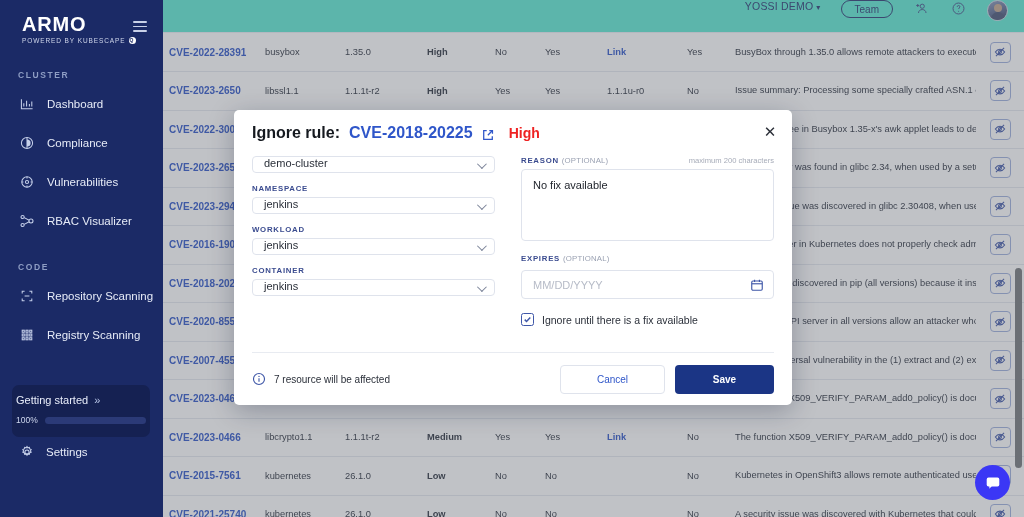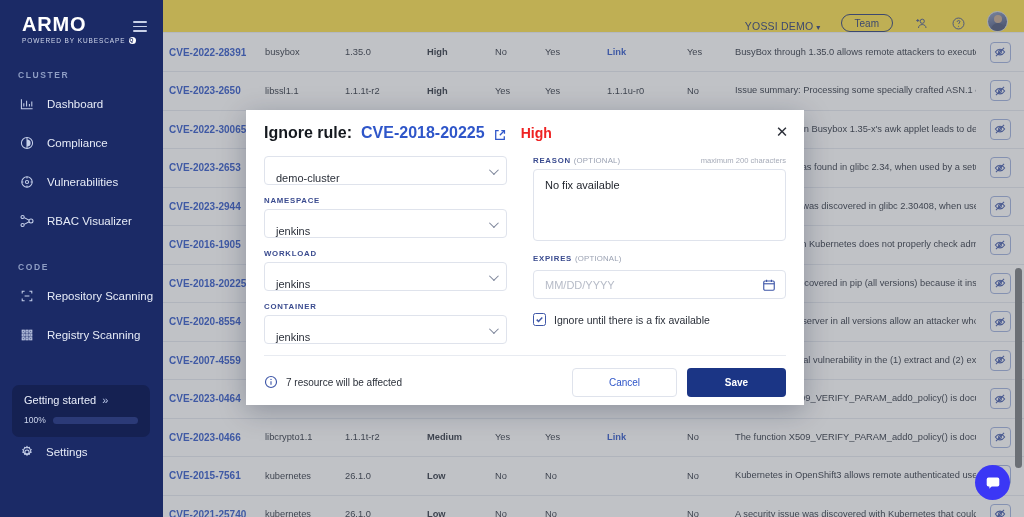--- a/index.html
+++ b/index.html
@@ -33,40 +33,40 @@
   .nav-item {
     display: flex; align-items: center; gap: 12px;
     height: 30px; padding-left: 18px; margin-top: 9px; cursor: pointer;
     font-size: 11.5px; color: #e6ebf7;
   }
   .nav-ico { width: 17px; height: 17px; flex: 0 0 17px; display:flex; align-items:center; justify-content:center; }
   .nav-ico svg { width: 16px; height: 16px; stroke: #c6d0ea; fill: none; stroke-width: 1.3; }
 
   .getting-started {
     position: absolute; left: 12px; bottom: 80px; width: 138px; height: 52px;
-    background: #152152; border-radius: 7px; padding: 9px 12px;
+    background: #152152; border-radius: 7px; padding: 9px 4px;
   }
   .gs-title { font-size: 11px; color: #e9eefb; display:flex; align-items:center; gap:6px; }
   .gs-title .chev { color:#b9c6e8; font-size: 11px; letter-spacing:-2px;}
   .gs-row { display: flex; align-items: center; gap: 7px; margin-top: 9px; }
   .gs-pct { font-size: 8.5px; color: #cfd8ef; }
   .gs-bar { flex: 1; height: 7px; background: #2b3a77; border-radius: 4px; overflow: hidden; }
   .gs-fill { height: 100%; background: #13b396; border-radius: 4px; }
 
   .settings-item {
     position: absolute; left: 0; bottom: 52px; width: 100%;
     display: flex; align-items: center; gap: 11px; padding-left: 18px;
     font-size: 11.5px; color: #e6ebf7; cursor: pointer; height: 26px;
   }
 
   
   .main { position: absolute; left: 163px; top: 0; right: 0; bottom: 0; background: #fff; }
   .topbar {
     position: absolute; left: 0; top: 0; right: 0; height: 33px;
-    background: #fde047; display: flex; align-items: flex-end; justify-content: flex-end;
+    background: #5eead4; display: flex; align-items: flex-start; justify-content: flex-end;
     padding-right: 16px; gap: 20px; border-bottom: 1px solid #eceff5;
   }
   .user-name { font-size: 10.5px; color: #2a3a73; letter-spacing: .2px; font-weight: 500; cursor: pointer; }
   .user-name .caret { font-size: 8px; margin-left: 3px; }
   .team-pill {
     border: 1.2px solid #2a3a73; border-radius: 12px; padding: 2.5px 13px;
     font-size: 10px; color: #2a3a73; cursor: pointer; font-weight: 500;
   }
   .ico-btn { width: 17px; height: 17px; cursor: pointer; color: #44538a; display:flex; align-items:center; justify-content:center;}
   .ico-btn svg { width: 15px; height: 15px; stroke: #44538a; fill: none; stroke-width: 1.3; }
@@ -117,23 +117,23 @@
   
   .vscroll { position: absolute; right: 1px; top: 33px; width: 8px; bottom: 0; background: transparent; }
   .vthumb { position: absolute; right: 1px; width: 7px; top: 235px; height: 200px; background: #77797d; border-radius: 4px; }
 
   
   .overlay { position: absolute; left: 163px; top: 0; right: 0; bottom: 0; background: rgba(90,95,105,.38); z-index: 10; }
 
   
   .modal {
     position: absolute; left: 234px; top: 110px; width: 558px; height: 295px;
-    background: #fff; border-radius: 0; z-index: 20;
+    background: #fff; border-radius: 5px; z-index: 20;
     box-shadow: 0 6px 26px rgba(10,20,50,.28);
-    display: flex; flex-direction: column; overflow: hidden; margin-left: 12px;
+    display: flex; flex-direction: column; overflow: hidden;
   }
   .modal-head { position: relative; padding: 14px 18px 0 18px; }
   .modal-title { display: flex; align-items: center; gap: 9px; }
   .mt-label { font-size: 16px; font-weight: 700; color: #15191f; }
   .mt-cve { font-size: 16px; font-weight: 700; color: #2f56c9; cursor: pointer; }
   .mt-ext { width: 12px; height: 12px; cursor: pointer; }
   .mt-ext svg { width: 12px; height: 12px; stroke: #2f56c9; fill: none; stroke-width: 1.5; }
   .mt-sev { font-size: 14px; font-weight: 700; color: #ee2222; margin-left: 6px; }
   .modal-close {
     position: absolute; right: 14px; top: 14px; width: 16px; height: 16px;
@@ -144,22 +144,22 @@
   .col { display: flex; flex-direction: column; }
   .col-left { width: 243px; }
   .col-right { width: 253px; }
 
   .f-label { font-size: 7.8px; font-weight: 700; letter-spacing: .75px; color: #3a4b8f; margin-bottom: 4px; text-transform: uppercase;}
   .f-label .opt { color: #9aa1b2; font-weight: 400; letter-spacing: .2px; }
   .field-row { display: flex; justify-content: space-between; align-items: baseline; }
   .max-chars { font-size: 7.6px; color: #a6abb8; }
 
   .select {
-    position: relative; height: 29px; border: 1px solid #dfe3ec; border-radius: 4px;
-    display: flex; align-items: flex-end; padding: 0 26px 0 11px; font-size: 11px; color: #2b303a;
+    position: relative; height: 17px; border: 1px solid #dfe3ec; border-radius: 4px;
+    display: flex; align-items: flex-start; padding: 0 26px 0 11px; font-size: 11px; color: #2b303a;
     cursor: pointer; background: #fff; margin-bottom: 11px;
   }
   .select .chev {
     position: absolute; right: 10px; top: 50%; margin-top: -3px;
     width: 7px; height: 7px; border-right: 1.3px solid #7c8499; border-bottom: 1.3px solid #7c8499;
     transform: rotate(45deg) translateY(-2px);
   }
   .textarea {
     height: 72px; border: 1px solid #dfe3ec; border-radius: 4px; padding: 8px 11px;
     font-size: 11px; color: #23272f; font-family: "Liberation Sans", sans-serif;

